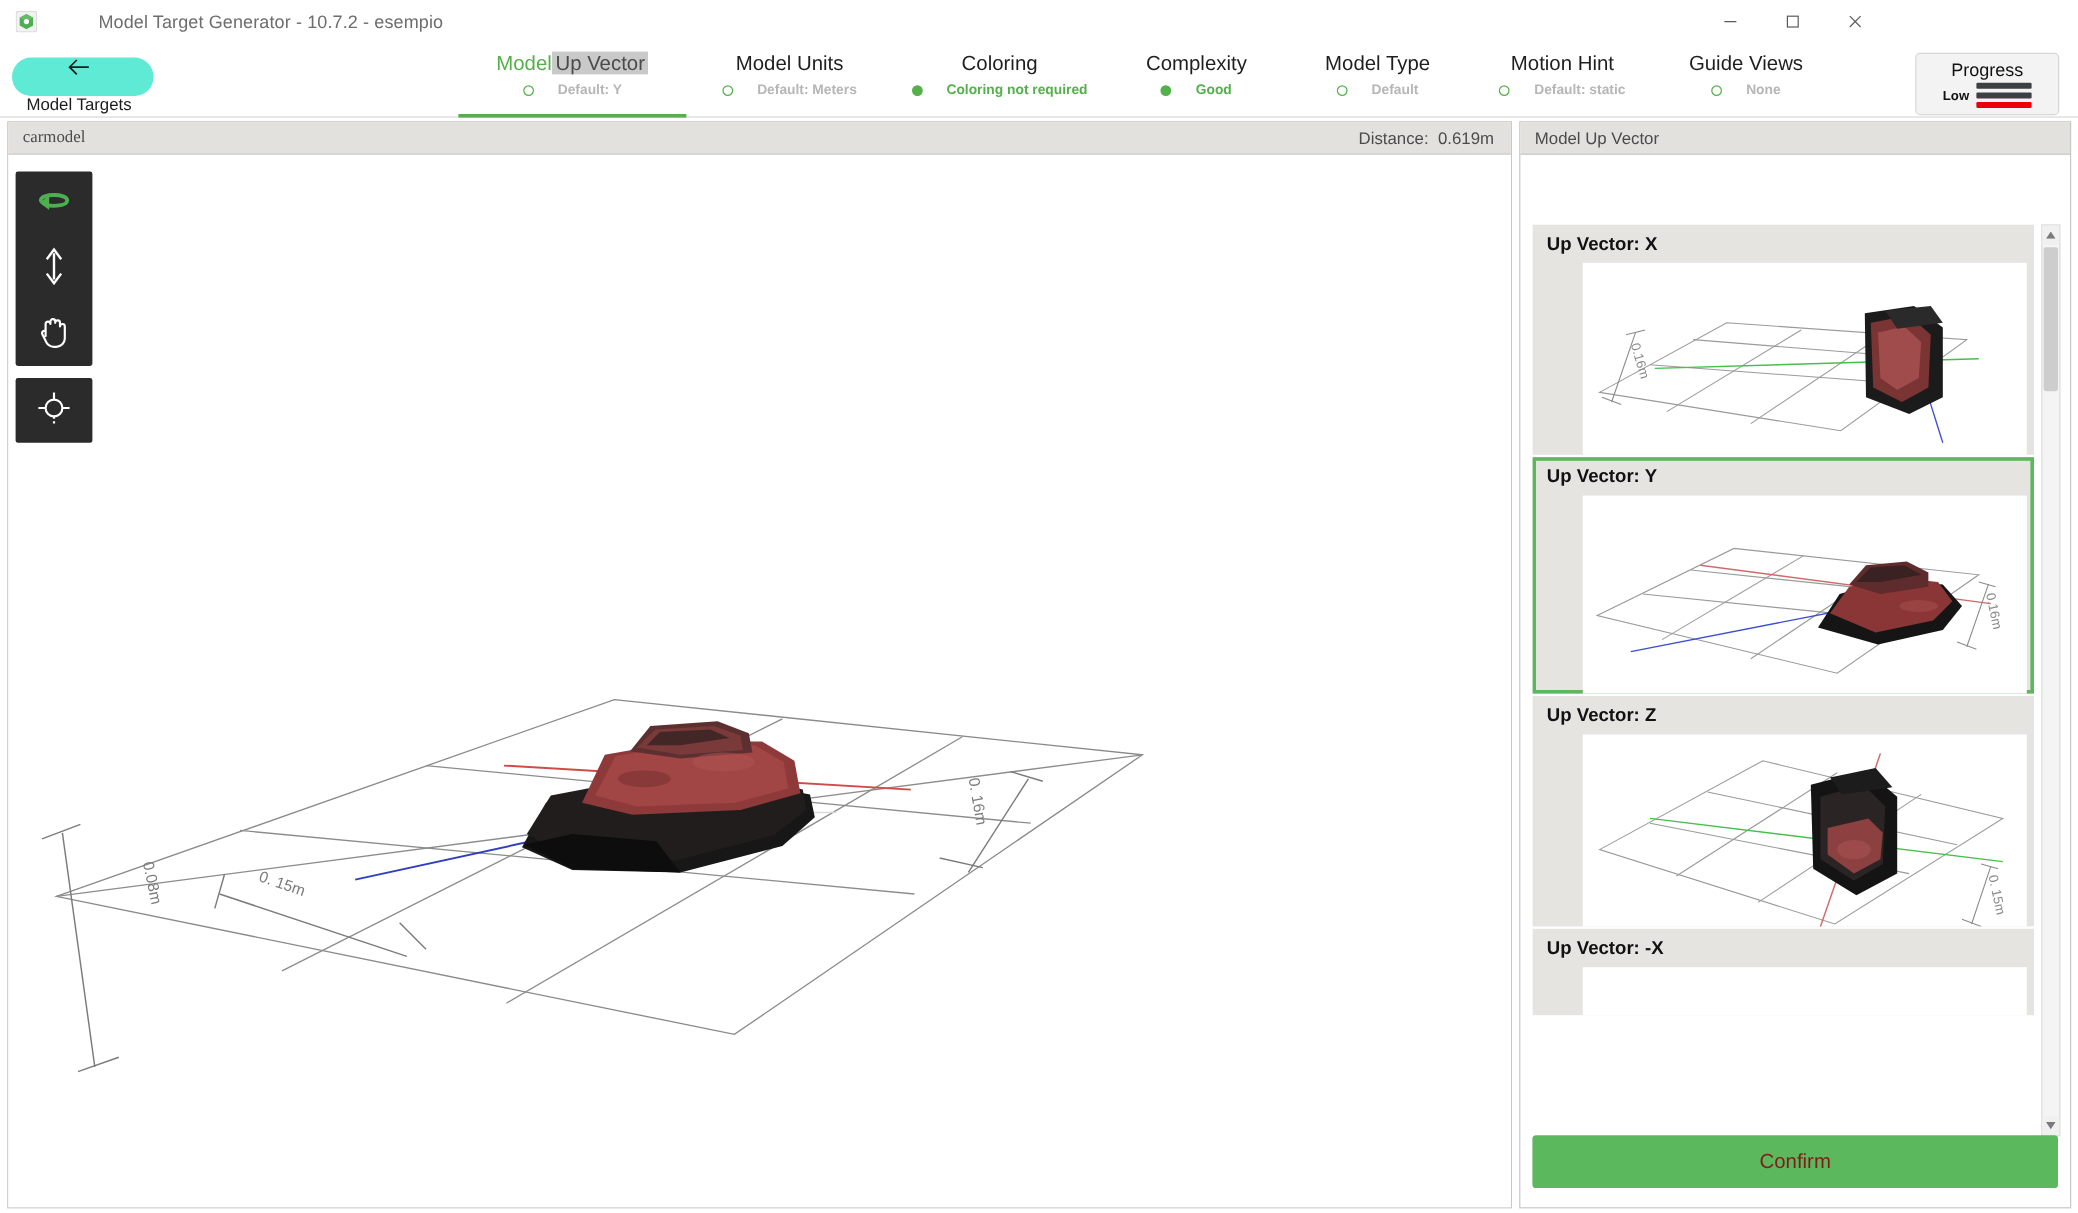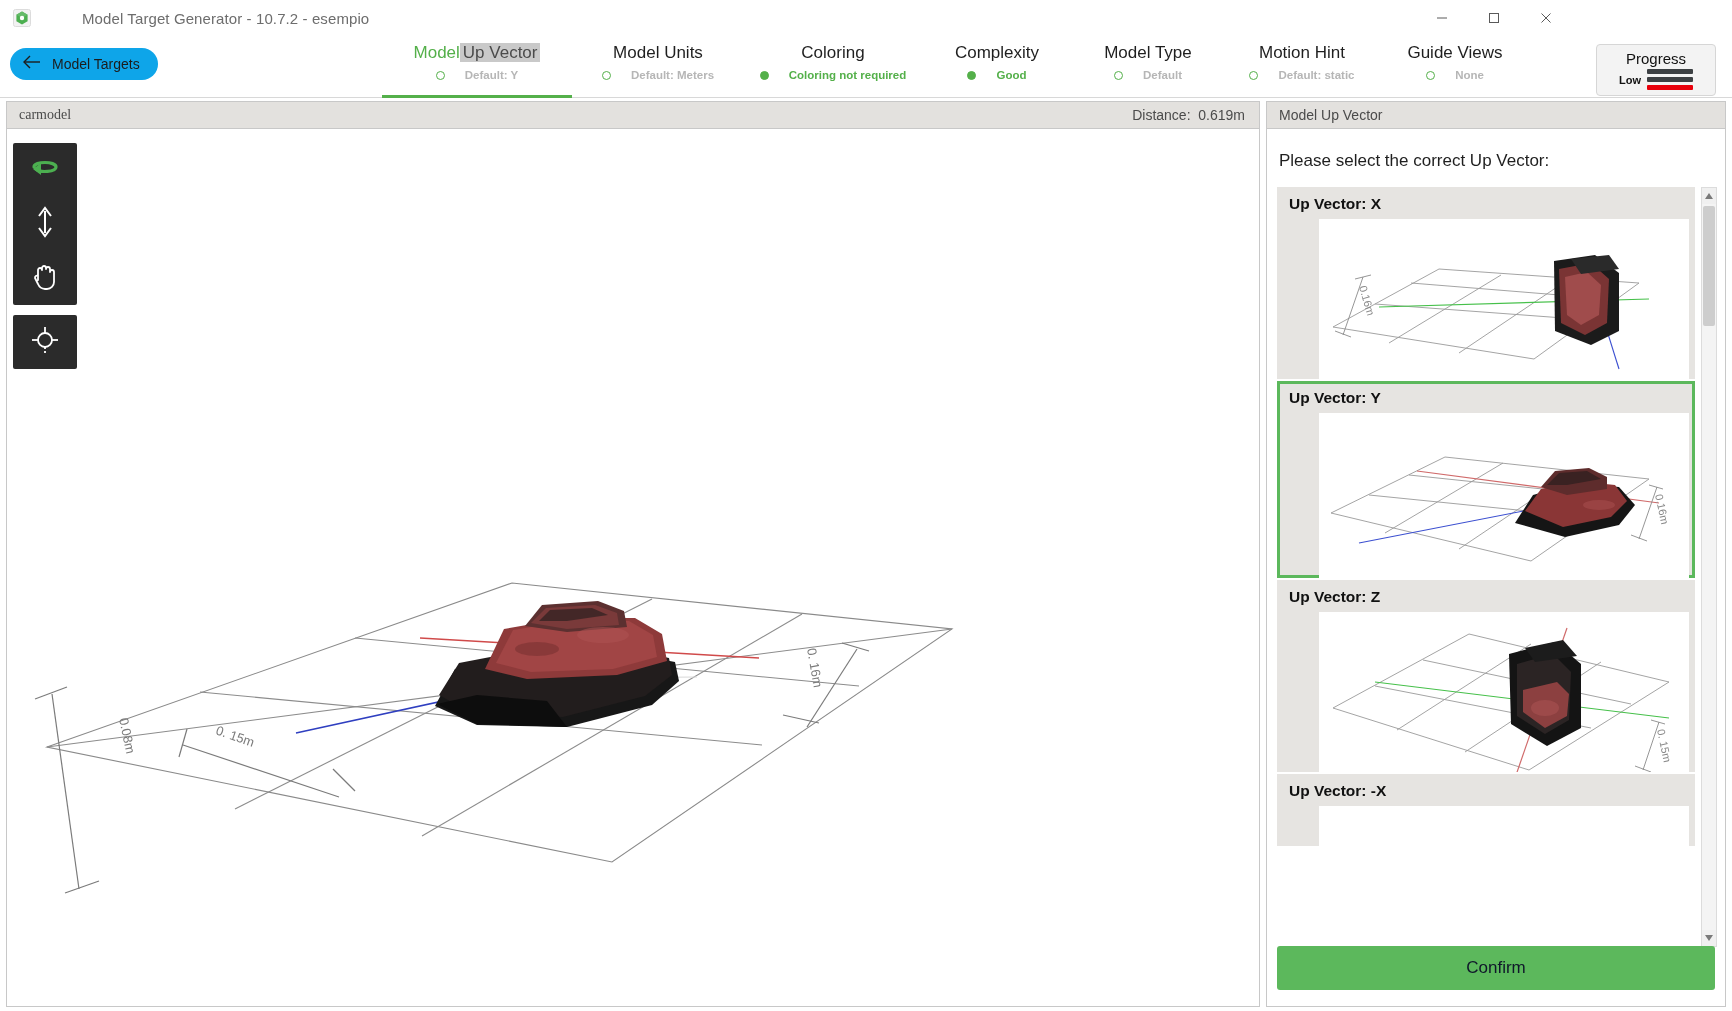--- a/index.html
+++ b/index.html
@@ -21,22 +21,23 @@
   .win-btn { width:52px; height:36px; display:flex; align-items:center; justify-content:center; color:#5a5a5a; }
   .win-btn svg { display:block; }
 
   
   .navbar {
     position:absolute; top:36px; left:0; width:1732px; height:62px;
     background:#ffffff; border-bottom:1px solid #d8d8d8;
   }
   .back-btn {
     position:absolute; left:10px; top:12px; height:32px; padding:0 18px 0 12px;
-    background:#0ea5e9; border-radius:16px; display:flex; align-items:center; gap:10px;
+    background:#5eead4; border-radius:16px; display:flex; align-items:center; gap:10px;
     cursor:pointer;
+    flex-direction:column;
   }
   .back-label { font-size:14px; color:#1c1c1c; }
 
   .steps { position:absolute; left:382px; top:0; height:62px; display:flex; align-items:flex-start; }
   .step {
     position:relative; height:62px; padding:0 10px; min-width:100px;
     display:flex; flex-direction:column; align-items:center; justify-content:flex-start;
     cursor:pointer; padding-top:6px;
   }
   .step .s-title { font-size:17px; color:#1f1f1f; white-space:nowrap; line-height:22px; }
@@ -95,21 +96,21 @@
   .card-thumb { margin-left:42px; width:370px; height:160px; background:#ffffff; position:relative; overflow:hidden; }
   .card.selected .card-thumb { height:165px; }
 
   .scrollbar { position:absolute; right:8px; top:85px; width:16px; height:760px; background:#f4f4f4; border:1px solid #dcdcdc; }
   .sb-arrow { width:14px; height:16px; display:flex; align-items:center; justify-content:center; cursor:pointer; background:#f0f0f0; }
   .sb-thumb { position:absolute; left:1px; top:18px; width:12px; height:120px; background:#cdcdcd; border-radius:2px; cursor:pointer; }
   .sb-arrow.bottom { position:absolute; bottom:0; left:0; }
 
   .confirm-btn {
     position:absolute; left:10px; bottom:16px; width:438px; height:44px;
-    background:#5cb85c; color:#0f172a; font-size:17px; border:none; border-radius:3px;
+    background:#5cb85c; color:#7f1d1d; font-size:17px; border:none; border-radius:3px;
     cursor:pointer; display:flex; align-items:center; justify-content:center;
   }
 
   
   .scene { position:absolute; inset:0; }
   .dim-label { font-size:13px; fill:#7b7b7b; font-family:"Liberation Sans", sans-serif; }
 </style>
 </head>
 <body>
 
@@ -342,21 +343,20 @@
         </div>
 
       </div>
     </div>
 
     <div class="sidepanel">
       <div class="sp-header">
         <span class="sp-title">Model Up Vector</span>
       </div>
 
-      <div class="sp-prompt">Please select the correct Up Vector:</div>
 
       <div class="cards-scroll">
         <div class="cards-inner">
 
           <div class="card">
             <div class="card-title">Up Vector: X</div>
             <div class="card-thumb">
               <svg viewBox="0 0 370 160" width="370" height="160">
                 <g stroke="#9a9a9a" stroke-width="0.9" fill="none">
                   <polygon points="14,108 120,50 320,64 215,140"></polygon>

